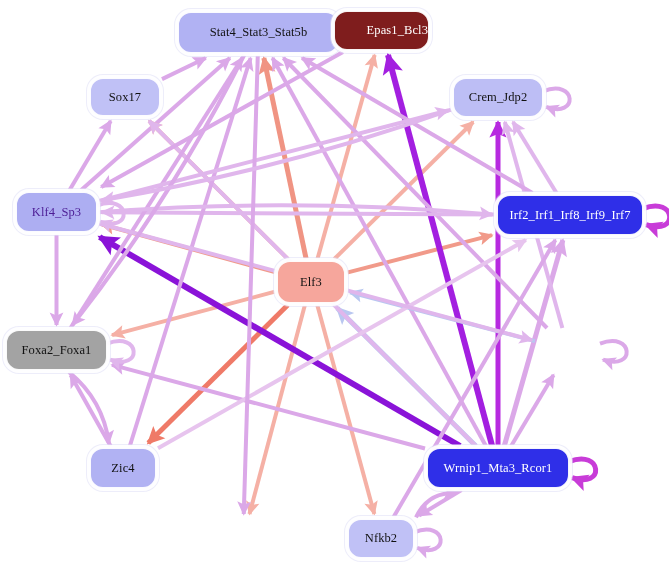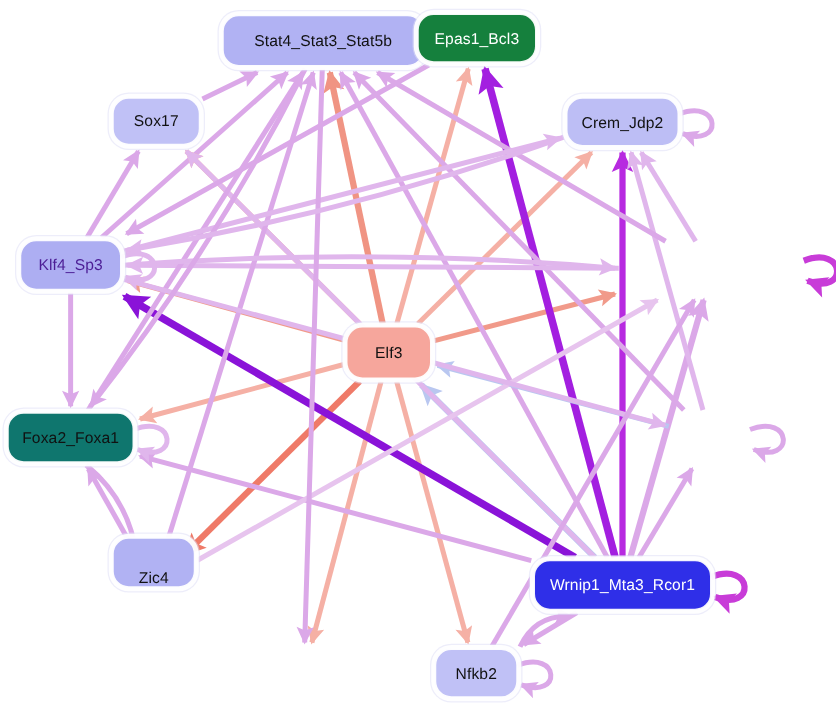--- a/index.html
+++ b/index.html
@@ -1,17 +1,17 @@
 <!DOCTYPE html>
 <html><head>
 <meta charset="utf-8">
 <style>
   html,body{margin:0;padding:0;background:#ffffff;}
   body{font-family:"Liberation Sans","DejaVu Sans",sans-serif;}
-  #stage{position:relative;width:669px;height:569px;background:#ffffff;overflow:hidden;}
+  #stage{position:relative;width:669px;height:569px;background:#ffffff;overflow:hidden;font-family:Liberation Serif, serif;}
   #edges{position:absolute;left:0;top:0;width:669px;height:569px;}
   .node{position:absolute;box-sizing:border-box;display:flex;align-items:center;justify-content:center;
         border-radius:13px;border:1px solid rgba(255,255,255,.95);
         box-shadow:0 0 0 3px rgba(255,255,255,.92), 0 0 0 4px rgba(222,222,245,.55);
         font-size:12.5px;letter-spacing:.1px;white-space:nowrap;}
   .node span{pointer-events:none;}
 </style>
 </head>
 <body>
 
@@ -103,39 +103,42 @@
       <path d="M643,208.6 C677,195.6 679,236.6 646,224.6" fill="none" stroke="#c83cd8" stroke-width="5" marker-end="url(#mc83cd8)"></path>
       <path d="M600,343.6 C634,330.6 636,371.6 603,359.6" fill="none" stroke="#dba8e8" stroke-width="4" marker-end="url(#mdba8e8)"></path>
       <path d="M569,461.6 C603,448.6 605,489.6 572,477.6" fill="none" stroke="#c83cd8" stroke-width="5" marker-end="url(#mc83cd8)"></path>
       <path d="M414,532.26 C448,519.26 450,559.86 417,547.86" fill="none" stroke="#dba8e8" stroke-width="4" marker-end="url(#mdba8e8)"></path>
       <path d="M97,205.6 C131,192.6 133,233.6 100,221.6" fill="none" stroke="#e0b6ec" stroke-width="4" marker-end="url(#me0b6ec)"></path>
       <path d="M107,343.6 C141,330.6 143,371.6 110,359.6" fill="none" stroke="#e0b6ec" stroke-width="4" marker-end="url(#me0b6ec)"></path>
     </svg>
 <div class="node" style="left: 178px; top: 12px; width: 161px; height: 41px; background: rgb(177, 178, 243); color: rgb(17, 17, 17);">
       <span>Stat4_Stat3_Stat5b</span>
     </div>
-    <div class="node" style="left: 334px; top: 11px; width: 95px; height: 39px; background: #15803d; color: rgb(255, 255, 255);">
+    <div class="node" style="left: 334px; top: 11px; width: 95px; height: 39px; background: #7f1d1d; color: rgb(255, 255, 255); justify-content: flex-end;">
       <span>Epas1_Bcl3</span>
     </div>
     <div class="node" style="left: 90px; top: 78px; width: 70px; height: 38px; background: rgb(192, 193, 246); color: rgb(17, 17, 17);">
       <span>Sox17</span>
     </div>
     <div class="node" style="left: 453px; top: 78px; width: 90px; height: 39px; background: rgb(189, 190, 245); color: rgb(17, 17, 17); justify-content: center;">
       <span>Crem_Jdp2</span>
     </div>
     <div class="node" style="left: 16px; top: 192px; width: 81px; height: 40px; background: rgb(173, 174, 242); color: #4c1d95;">
       <span>Klf4_Sp3</span>
     </div>
+    <div class="node" style="left: 497px; top: 195px; width: 146px; height: 40px; background: rgb(47, 47, 232); color: rgb(255, 255, 255);">
+      <span>Irf2_Irf1_Irf8_Irf9_Irf7</span>
+    </div>
     <div class="node" style="left: 277px; top: 261px; width: 68px; height: 42px; background: rgb(246, 166, 156); color: rgb(17, 17, 17);">
       <span>Elf3</span>
     </div>
-    <div class="node" style="left: 6px; top: 330px; width: 101px; height: 40px; background: #0f766e; color: rgb(17, 17, 17);">
+    <div class="node" style="left: 6px; top: 330px; width: 101px; height: 40px; background: #a3a3a3; color: rgb(17, 17, 17);">
       <span>Foxa2_Foxa1</span>
     </div>
-    <div class="node" style="left: 90px; top: 430px; width: 66px; height: 40px; background: rgb(177, 178, 243); color: rgb(17, 17, 17); align-items: flex-end;">
+    <div class="node" style="left: 90px; top: 448px; width: 66px; height: 40px; background: rgb(177, 178, 243); color: rgb(17, 17, 17);">
       <span>Zic4</span>
     </div>
     <div class="node" style="left: 427px; top: 448px; width: 142px; height: 40px; background: rgb(47, 47, 232); color: rgb(255, 255, 255);">
       <span>Wrnip1_Mta3_Rcor1</span>
     </div>
     <div class="node" style="left: 348px; top: 519px; width: 66px; height: 39px; background: rgb(192, 193, 246); color: rgb(17, 17, 17);">
       <span>Nfkb2</span>
     </div>
   </div>
 

